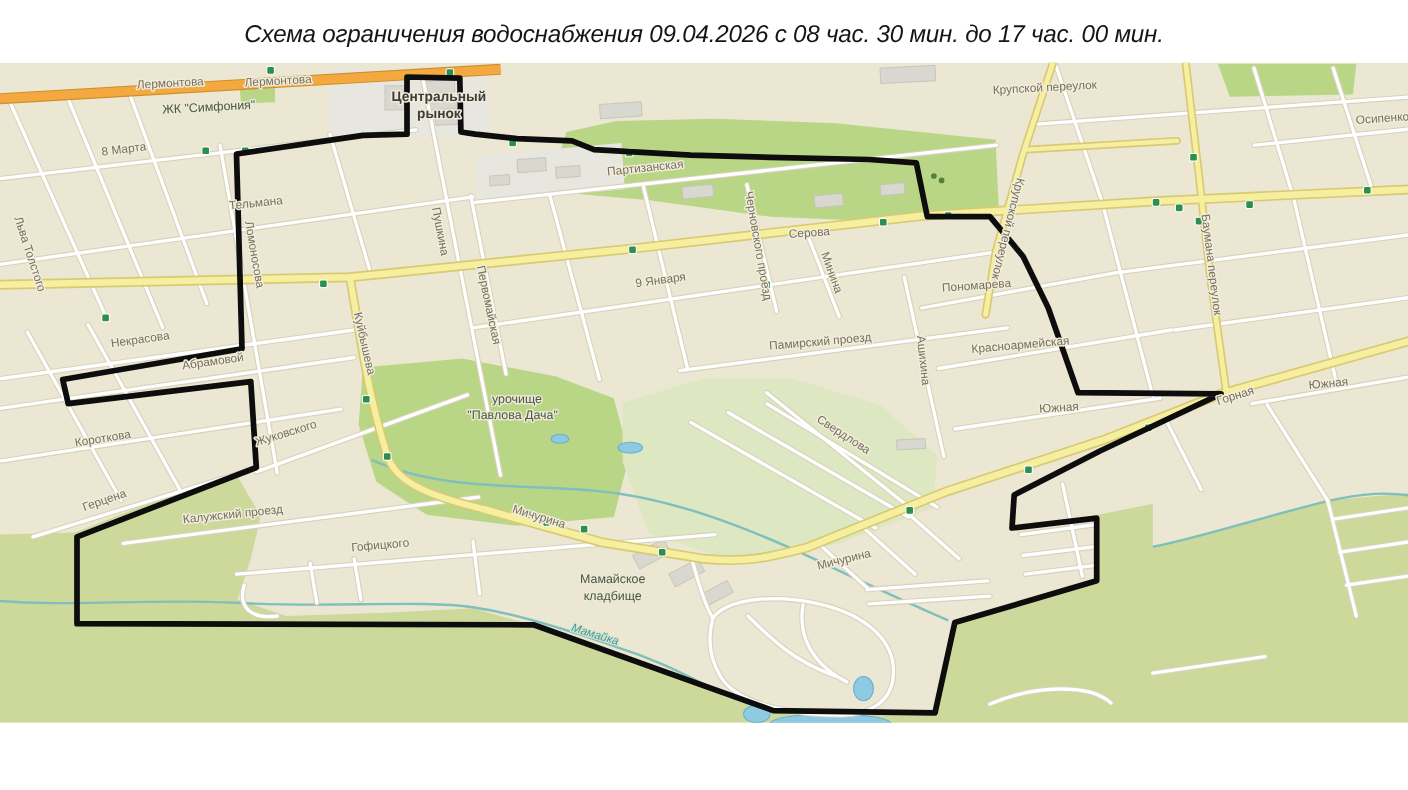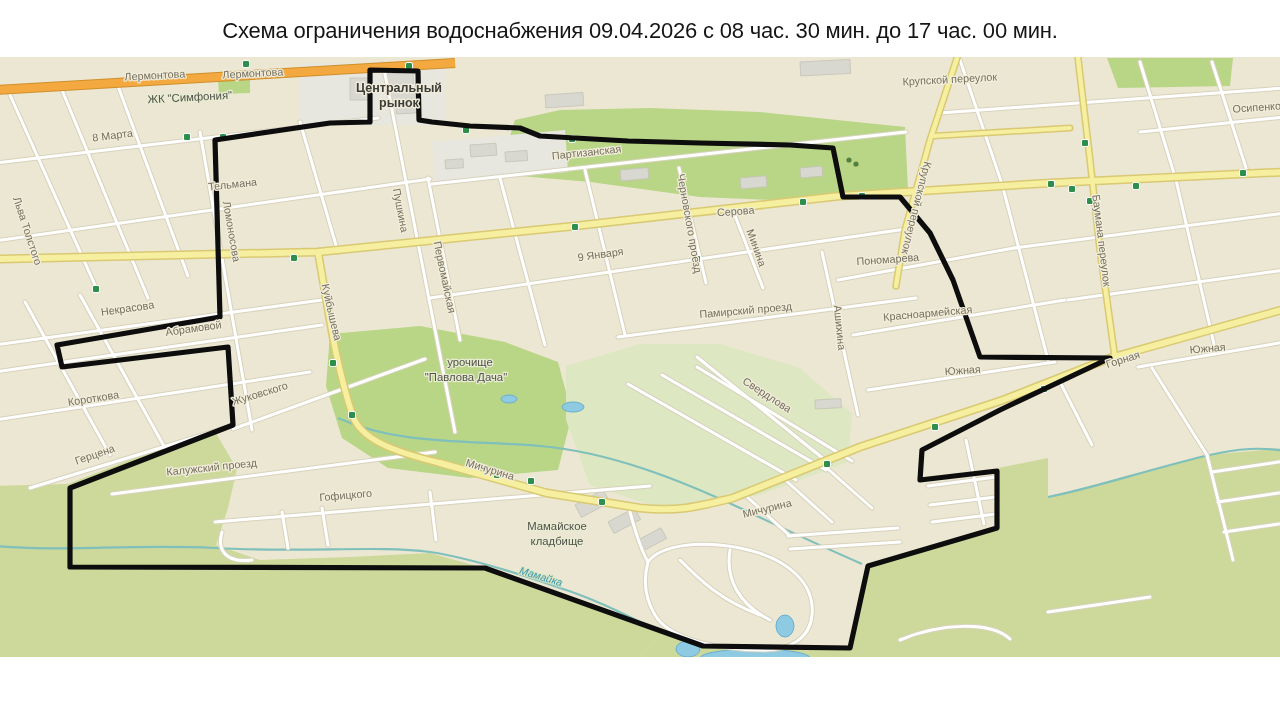--- a/index.html
+++ b/index.html
@@ -1,19 +1,19 @@
 <!DOCTYPE html>
 <html><head>
 <meta charset="utf-8">
 <style>
   html,body{margin:0;padding:0;background:#ffffff;}
   .page{position:relative;width:1280px;height:718px;background:#ffffff;overflow:hidden;
         font-family:"Liberation Sans",sans-serif;}
   .map-title{position:absolute;top:18px;left:0;width:1280px;text-align:center;
-             font-size:22px;font-weight:500;letter-spacing:-0.2px;color:#151515;}
+             font-size:22px;font-weight:500;letter-spacing:-0.2px;color:#151515;font-style:italic;}
   .map-wrap{position:absolute;top:57px;left:0;width:1280px;height:600px;}
   svg{display:block;}
   .legend{position:absolute;left:0;top:657px;width:1280px;height:61px;}
   text{font-family:"Liberation Sans",sans-serif;paint-order:stroke;stroke-linejoin:round;}
   text.st{font-size:10.8px;fill:#75705f;stroke:#f2edda;stroke-width:2.6px;}
   text.poi{font-size:12.5px;font-weight:700;fill:#3d3d38;stroke:#efeada;stroke-width:2.8px;}
   text.place{font-size:11.3px;fill:#52524a;stroke:#e8ecd2;stroke-width:2.6px;}
   text.water{font-size:10.5px;font-style:italic;fill:#3f97ad;stroke:#d9e6c4;stroke-width:2.2px;}
 </style>
 </head>

